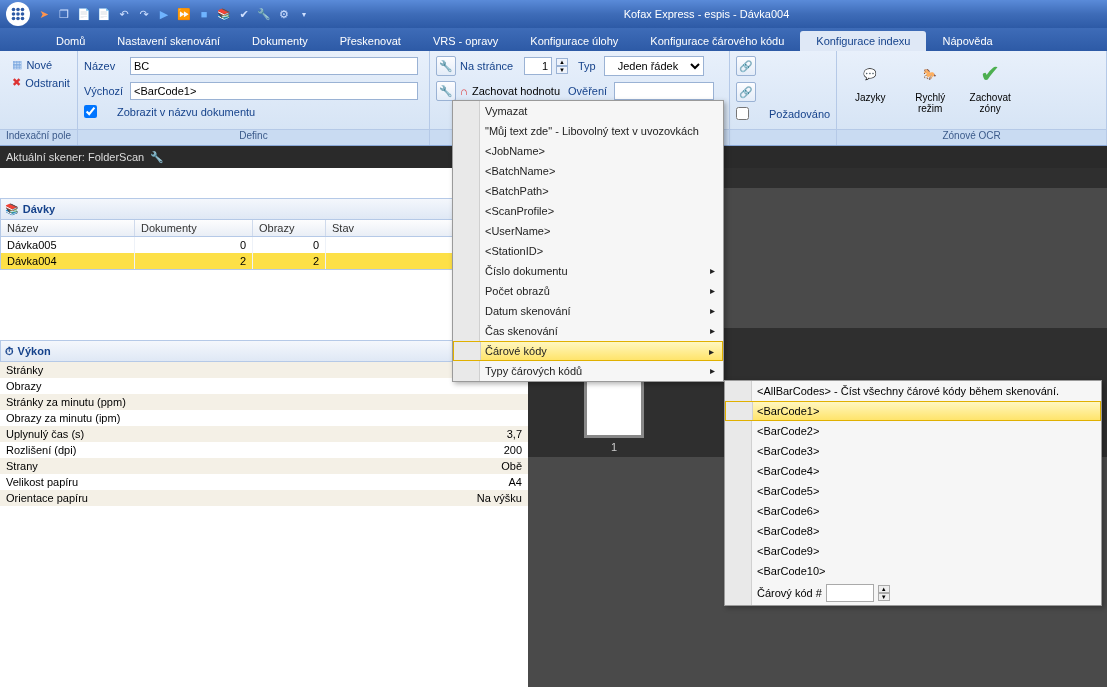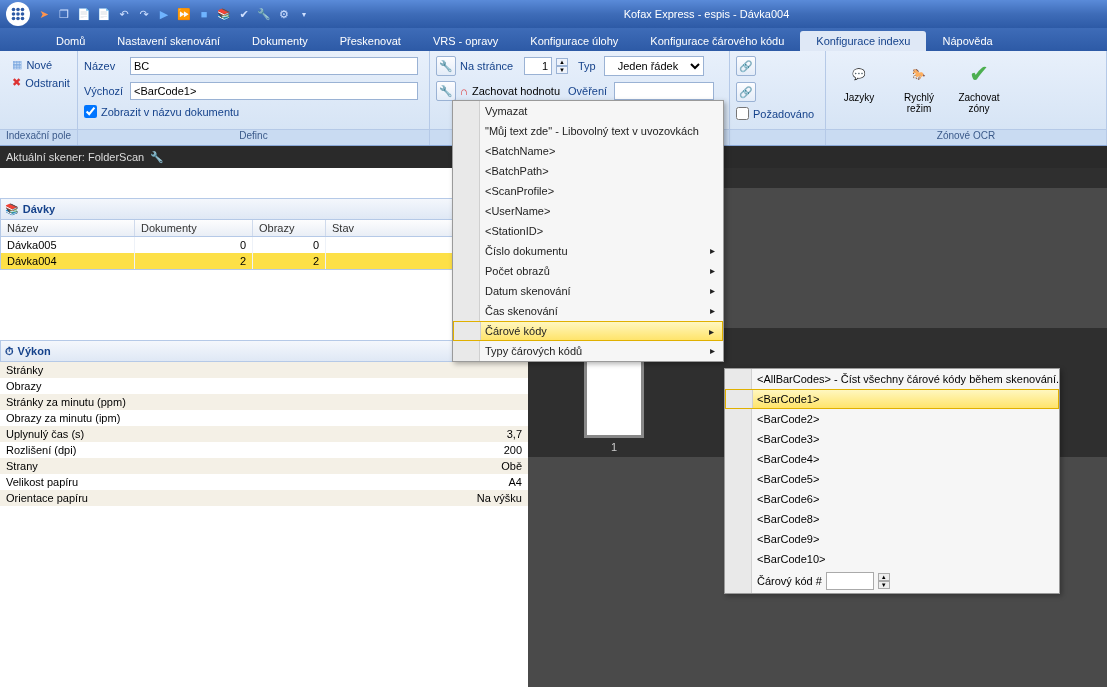--- a/index.html
+++ b/index.html
@@ -29,21 +29,21 @@
   .rb-group { border-right:1px solid #b5c9e7; display:flex; flex-direction:column; }
   .rb-group .body { flex:1; padding:4px 6px; display:flex; gap:6px; align-items:flex-start;}
   .rb-group .caption { height:16px; text-align:center; font-size:10px; color:#3b5a8a; background:#c9dbf2; border-top:1px solid #b5c9e7;}
   .rb-btn-lg { width:54px; display:flex; flex-direction:column; align-items:center; gap:2px; padding:2px; border:1px solid transparent; border-radius:3px;}
   .rb-btn-lg .ic{ width:32px;height:32px;display:flex;align-items:center;justify-content:center;}
   .rb-btn-lg .lbl{ font-size:10px; text-align:center; line-height:11px;}
   .field-row{ display:flex; align-items:center; gap:4px; height:22px;}
   .field-row label{ color:#15428b; min-width:42px;}
   .field-row input[type=text]{ border:1px solid #9ab2d4; height:18px; padding:0 3px; background:#fff;}
   .field-row select{ border:1px solid #9ab2d4; height:20px; background:#fff;text-align:center;}
-  .chk{ display:flex; align-items:center; gap:4px; color:#15428b;}
+  .chk{ display:flex; align-items:center; gap:20px; color:#15428b;}
   .mini-btn{ width:20px;height:20px;border:1px solid #9ab2d4;border-radius:2px;background:linear-gradient(#fdfdff,#e3ecf8);display:inline-flex;align-items:center;justify-content:center;}
 
   
   .rb-left-col{ display:flex;flex-direction:column;gap:3px;padding:2px;}
   .rb-small{ display:flex;align-items:center;gap:4px;padding:1px 4px;color:#15428b;}
 
   
   .scannerbar{ height:22px; background:#2a2a2a; color:#ddd; display:flex;align-items:center; padding:0 6px; gap:6px;}
 
   
@@ -321,34 +321,35 @@
         <div class="page ns"></div>
         <div class="num">1</div>
       </div>
     </div>
   </div>
 </div>
 
 <div class="menu" id="main-menu" style="left:452px; top:100px; width:272px;">
     <div class="mi iconbar">Vymazat</div>
     <div class="mi iconbar">"Můj text zde" - Libovolný text v uvozovkách</div>
+    <div class="mi iconbar">&lt;JobName&gt;</div>
     <div class="mi iconbar">&lt;BatchName&gt;</div>
     <div class="mi iconbar">&lt;BatchPath&gt;</div>
     <div class="mi iconbar">&lt;ScanProfile&gt;</div>
     <div class="mi iconbar">&lt;UserName&gt;</div>
     <div class="mi iconbar">&lt;StationID&gt;</div>
     <div class="mi iconbar arrow">Číslo dokumentu</div>
     <div class="mi iconbar arrow">Počet obrazů</div>
     <div class="mi iconbar arrow">Datum skenování</div>
     <div class="mi iconbar arrow">Čas skenování</div>
     <div class="mi iconbar arrow hot">Čárové kódy</div>
     <div class="mi iconbar arrow">Typy čárových kódů</div>
   </div>
 
-<div class="submenu" id="sub-menu" style="left:724px; top:368px; width:336px;">
+<div class="submenu" id="sub-menu" style="left:724px; top:380px; width:378px;">
     <div class="mi">&lt;AllBarCodes&gt; - Číst všechny čárové kódy během skenování.</div>
     <div class="mi hot">&lt;BarCode1&gt;</div>
     <div class="mi">&lt;BarCode2&gt;</div>
     <div class="mi">&lt;BarCode3&gt;</div>
     <div class="mi">&lt;BarCode4&gt;</div>
     <div class="mi">&lt;BarCode5&gt;</div>
     <div class="mi">&lt;BarCode6&gt;</div>
     <div class="mi">&lt;BarCode8&gt;</div>
     <div class="mi">&lt;BarCode9&gt;</div>
     <div class="mi">&lt;BarCode10&gt;</div>

